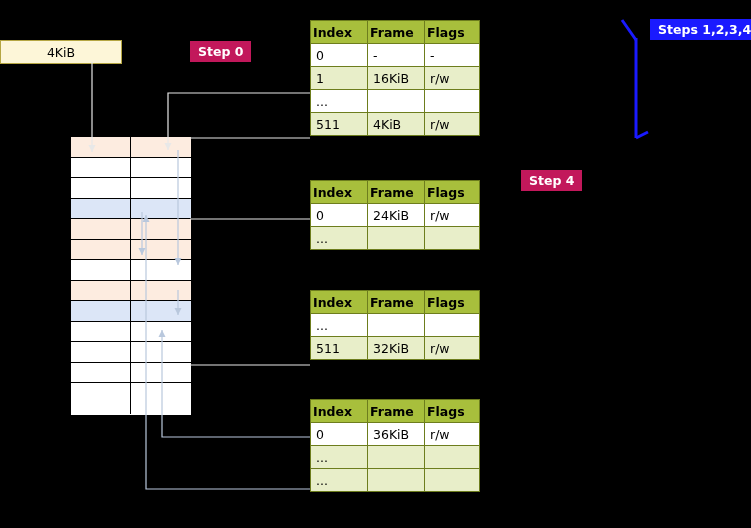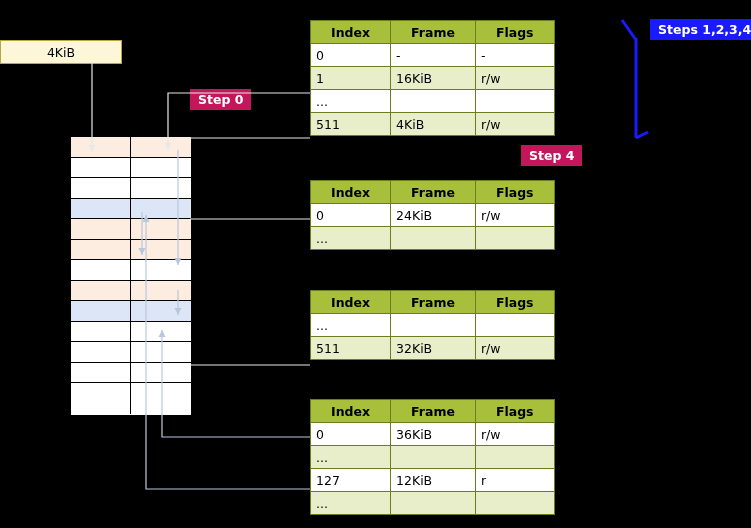--- a/index.html
+++ b/index.html
@@ -46,21 +46,21 @@
     font-size: 12.5px;
     color: #000;
     background: #ffffff;
     table-layout: fixed;
   }
   .ptable th {
     background: #a8bf3c;
     border: 1px solid #6d7d1d;
     font-weight: bold;
     text-align: left;
-    padding: 2px 20px;
+    padding: 2px 2px;
     height: 18px;
   }
   .ptable td {
     border: 1px solid #6d7d1d;
     padding: 2px 5px;
     height: 18px;
     vertical-align: middle;
   }
   .ptable tr.rw td { background: #e8eec9; }
   .ptable tr.plain td { background: #ffffff; }
@@ -100,23 +100,23 @@
     pointer-events: none;
   }
 </style>
 </head>
 <body>
 
 <div id="root">
 
   <div class="abs memlabel">4KiB</div>
 
-  <div class="abs badge badge-crimson" style="left:190px; top:41px;margin-top:48px;">Step 0</div>
+  <div class="abs badge badge-crimson" style="left:190px; top:41px;">Step 0</div>
   <div class="abs badge badge-blue" style="left:650px; top:19px;">Steps 1,2,3,4</div>
-  <div class="abs badge badge-crimson" style="left:521px; top:145px;">Step 4</div>
+  <div class="abs badge badge-crimson" style="left:521px; top:170px;">Step 4</div>
 
   <div class="abs memcol" id="memcol">
       <div class="memrow m-peach"></div>
       <div class="memrow m-white"></div>
       <div class="memrow m-white"></div>
       <div class="memrow m-blue"></div>
       <div class="memrow m-peach"></div>
       <div class="memrow m-peach"></div>
       <div class="memrow m-white"></div>
       <div class="memrow m-peach"></div>
@@ -242,25 +242,20 @@
       <tbody>
           <tr class="plain">
             <td>0</td>
             <td>36KiB</td>
             <td>r/w</td>
           </tr>
           <tr class="dots">
             <td>...</td>
             <td></td>
             <td></td>
-          </tr>
-          <tr class="plain">
-            <td>127</td>
-            <td>12KiB</td>
-            <td>r</td>
           </tr>
           <tr class="dots">
             <td>...</td>
             <td></td>
             <td></td>
           </tr>
         </tbody>
     </table>
   </div>
 

